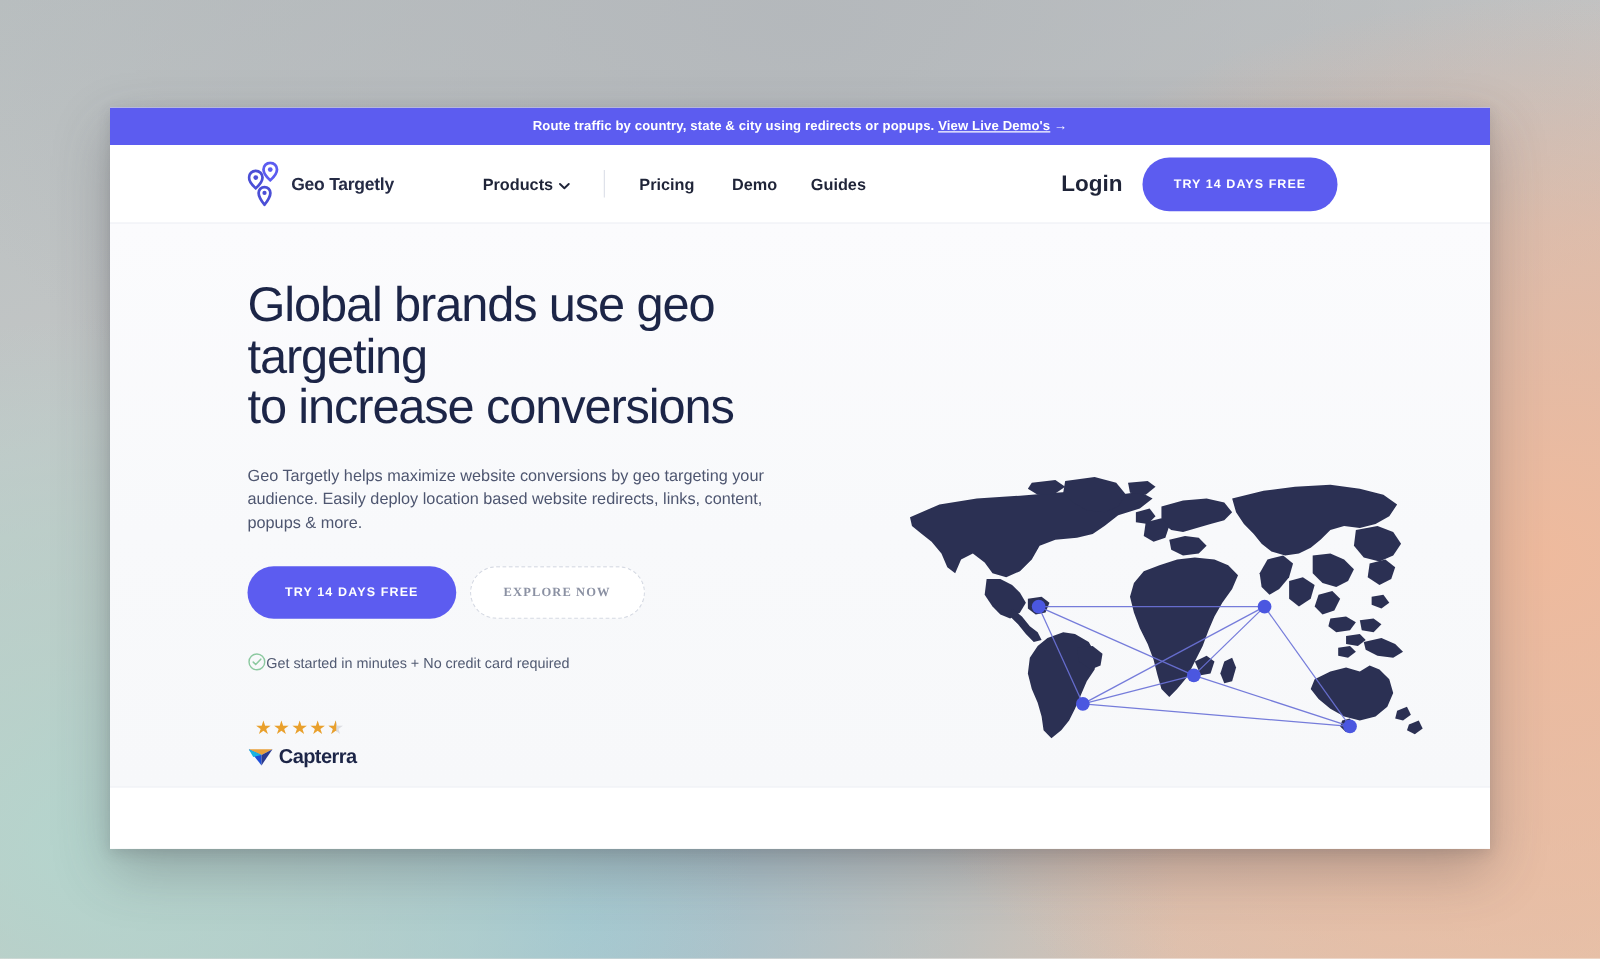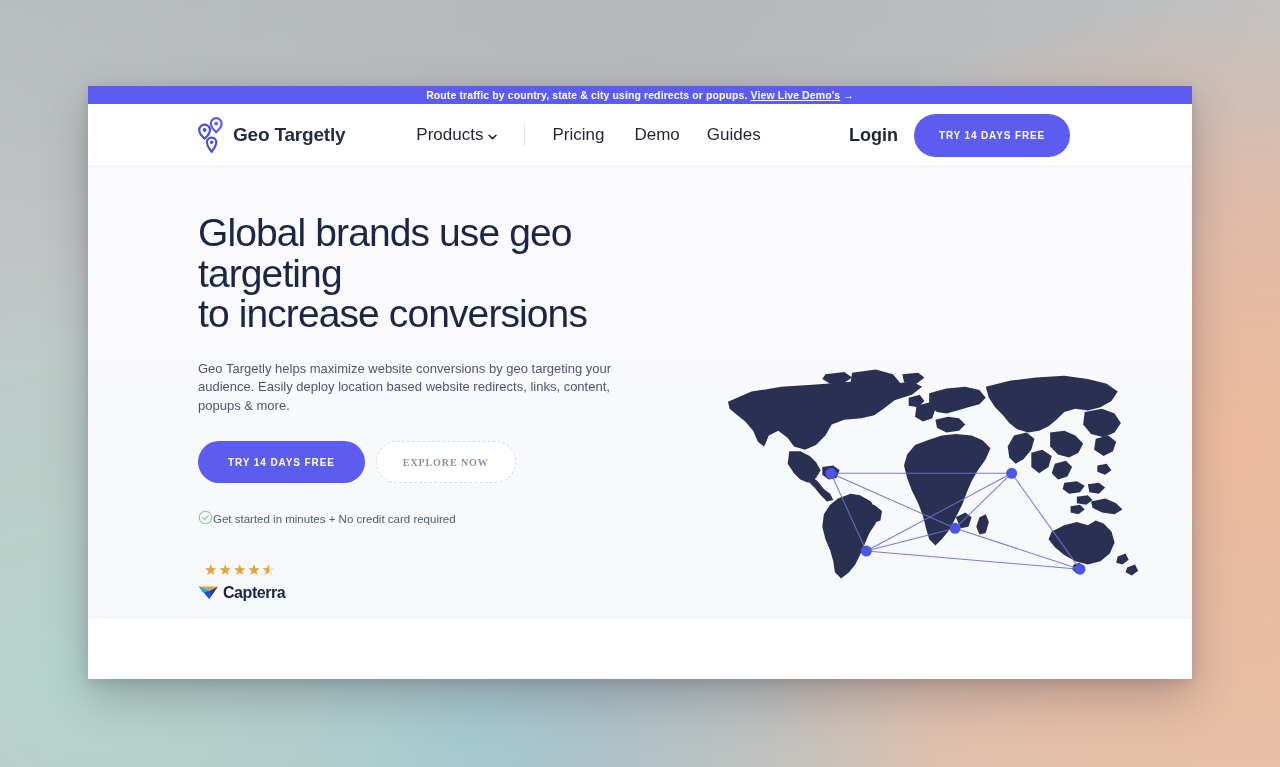--- a/index.html
+++ b/index.html
@@ -31,21 +31,21 @@
     top: 86px;
     width: 1104px;
     height: 593px;
     background: #ffffff;
     box-shadow: 0 18px 42px rgba(60,60,70,0.30), 0 3px 10px rgba(60,60,70,0.16);
     overflow: hidden;
   }
 
   
   #announce {
-    height: 18px;
+    height: 30px;
     background: #5c5cf0;
     display: flex;
     align-items: center;
     justify-content: center;
     color: #ffffff;
     font-size: 10.5px;
     font-weight: bold;
     letter-spacing: 0.1px;
   }
   #announce .an-text { white-space: pre; }
@@ -63,35 +63,35 @@
     background: #ffffff;
     display: flex;
     align-items: center;
     padding: 0 122px 0 110px;
     border-bottom: 1px solid #eceef3;
   }
 
   .brand { display: flex; align-items: center; gap: 9px; }
   .brand-mark { width: 26px; height: 36px; display: block; }
   .brand-name {
-    font-size: 19px;
+    font-size: 14px;
     font-weight: bold;
     color: #252b45;
     letter-spacing: -0.2px;
   }
 
   #nav {
     display: flex;
     align-items: center;
     margin-left: 33px;
     gap: 0;
   }
   .nav-item {
-    font-size: 17px;
-    font-weight: normal;
+    font-size: 13px;
+    font-weight: bold;
     color: #1f2438;
     display: flex;
     align-items: center;
     gap: 5px;
     cursor: pointer;
     white-space: nowrap;
   }
   .nav-gap-a { width: 38px; }
   .nav-divider {
     width: 1px;

